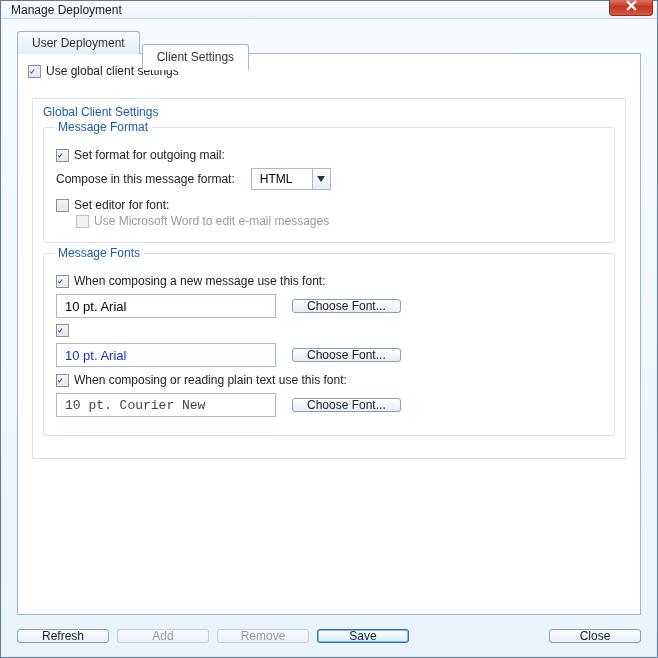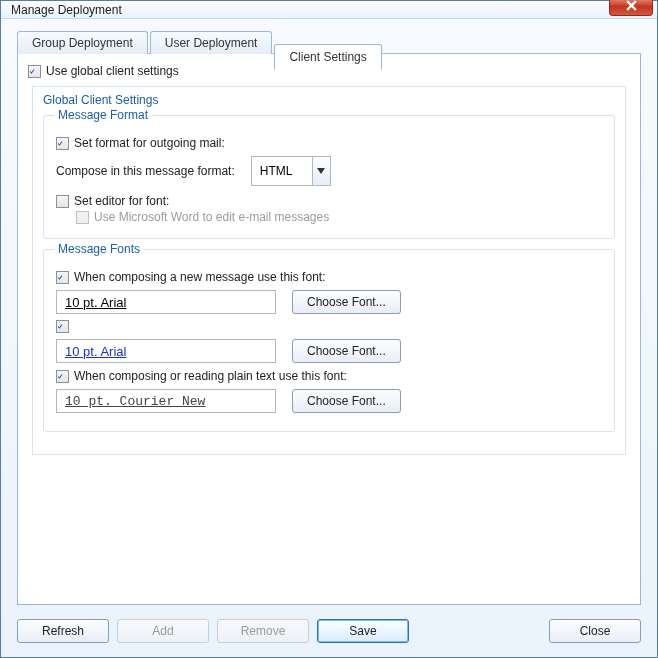--- a/index.html
+++ b/index.html
@@ -121,21 +121,21 @@
   .checkbox.checked svg { width: 11px; height: 11px; }
   .checkbox.disabled {
     background: #f0f0f0;
     border-color: #c0c0c0;
     cursor: default;
   }
   .label { color: #222; }
   .label.disabled { color: #9b9b9b; }
   .group-panel {
     border: 1px solid #d9e3ef;
-    margin: 8px 4px;
+    margin: 20px 4px;
     padding: 8px 10px 12px 10px;
     position: relative;
   }
   .group-title {
     color: #1a5ea8;
     margin: -2px 0 8px 0;
     font-size: 12px;
   }
   .group-box {
     border: 1px solid #d9e3ef;
@@ -158,21 +158,21 @@
     display: flex;
     align-items: center;
     gap: 16px;
     margin: 6px 0;
   }
   .dropdown {
     display: inline-flex;
     align-items: center;
     border: 1px solid #aab8c8;
     background: #fff;
-    height: 30px;
+    height: 22px;
     cursor: pointer;
   }
   .dropdown .dd-text {
     padding: 0 8px;
     min-width: 60px;
   }
   .dropdown .dd-arrow {
     width: 18px;
     height: 100%;
     border-left: 1px solid #aab8c8;
@@ -184,32 +184,31 @@
   .dropdown .dd-arrow svg { width: 8px; height: 6px; }
   .font-display {
     border: 1px solid #aab8c8;
     background: #fff;
     padding: 3px 8px;
     width: 220px;
     height: 24px;
     display: flex;
     align-items: center;
     font-size: 13px;
-    text-decoration: underline;
   }
   .font-display.reply { color: #152fd7; font-family: Arial, sans-serif; }
   .font-display.compose { font-family: Arial, sans-serif; }
   .font-display.plain { font-family: "Courier New", monospace; color: #444; }
   .btn {
     border: 1px solid #8a9db2;
     background: linear-gradient(to bottom, #fdfdfe, #e8eef7);
     border-radius: 3px;
     padding: 3px 14px;
     min-width: 92px;
-    height: 24px;
+    height: 14px;
     display: inline-flex;
     align-items: center;
     justify-content: center;
     cursor: pointer;
     font-size: 12px;
     color: #222;
   }
   .btn.primary {
     border: 1px solid #2f6fb0;
     box-shadow: 0 0 0 1px #7fb9ef inset;
@@ -240,21 +239,20 @@
     <div class="close-btn">
       <svg viewBox="0 0 10 10">
           <path d="M1 1 L9 9 M9 1 L1 9" stroke="#fff" stroke-width="2" fill="none"></path>
         </svg>
     </div>
   </div>
 
   <div class="content-area">
 
     <div class="tab-strip">
-      <div class="tab">Group Deployment</div>
       <div class="tab">User Deployment</div>
       <div class="tab active">Client Settings</div>
     </div>
 
     <div class="tab-panel">
 
       <div class="checkbox-row">
         <span class="checkbox checked">
           <svg viewBox="0 0 12 12">
               <path d="M2 6 L5 9 L10 2" stroke="#1a57c7" stroke-width="2" fill="none"></path>

